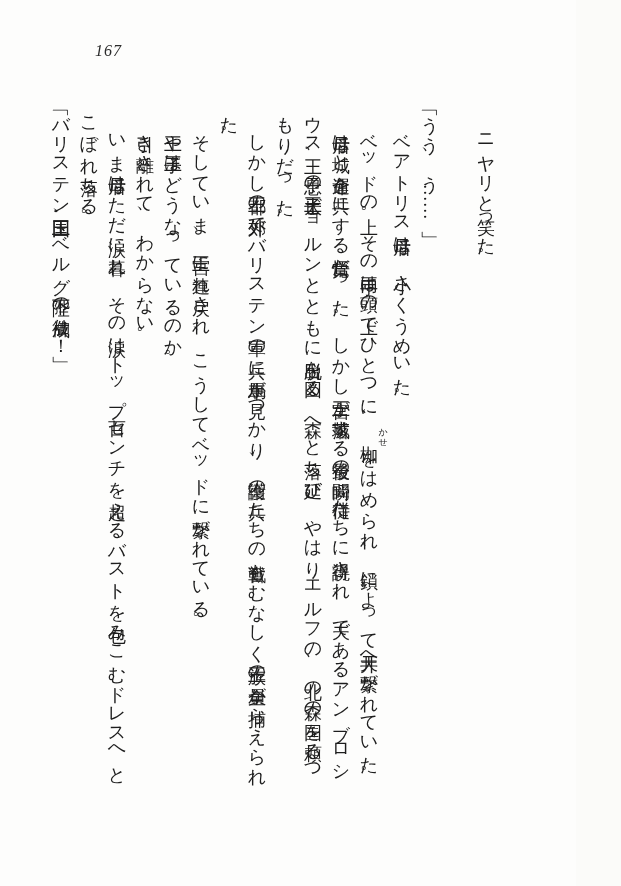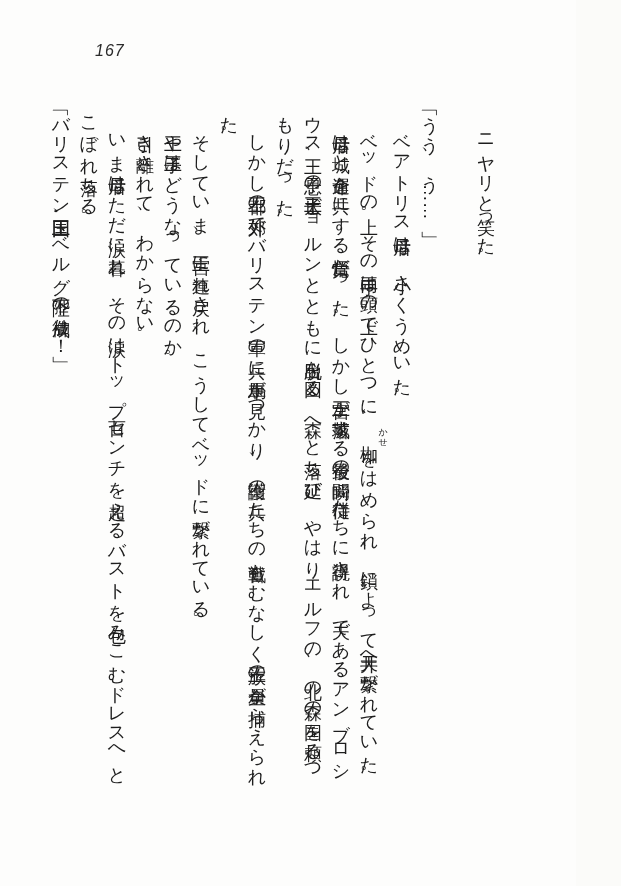--- a/index.html
+++ b/index.html
@@ -6,21 +6,21 @@
     margin: 0;
     padding: 0;
     background: #fbfbf9;
   }
   .book-page {
     position: relative;
     width: 576px;
     height: 886px;
     background: #fdfdfc;
     overflow: hidden;
-    font-family: Liberation Sans, sans-serif;
+    font-family: Liberation Serif, serif;
   }
   .page-number {
     position: absolute;
     left: 95px;
     top: 42px;
     font-size: 16px;
     font-style: italic;
     color: #2b2b2b;
     letter-spacing: 1px;
   }

